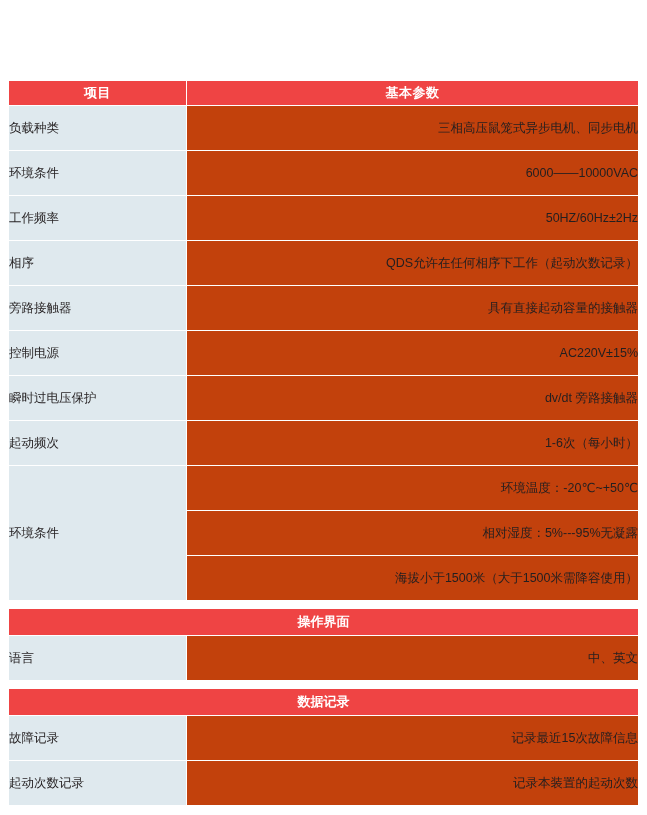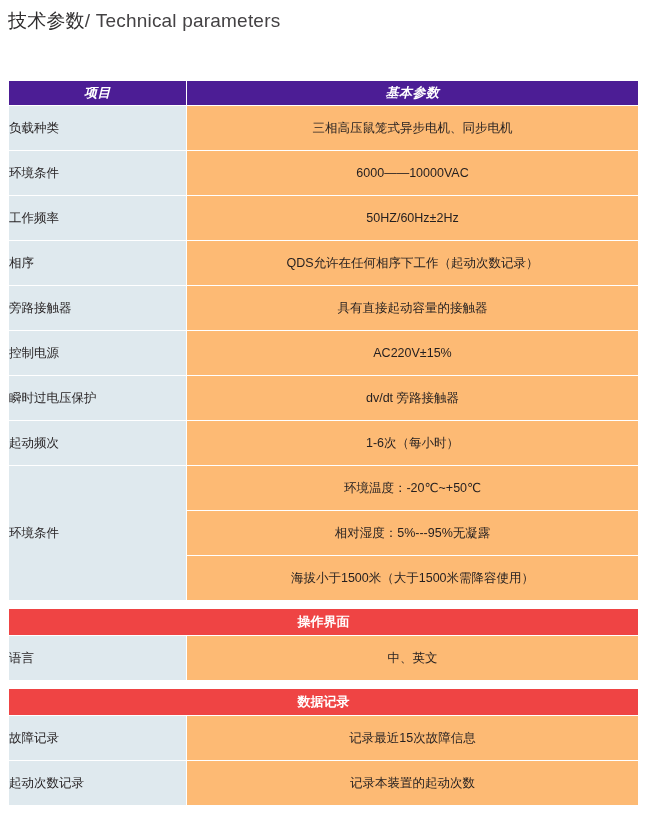--- a/index.html
+++ b/index.html
@@ -40,44 +40,43 @@
     width: 631px;
     border-collapse: collapse;
     table-layout: fixed;
   }
   .table td, .table th {
     border: 1px solid #ffffff;
     padding: 0;
     vertical-align: middle;
   }
   .hdr {
-    background: #4c1d95;
+    background: #ef4444;
     color: #ffffff;
     font-size: 13px;
     font-weight: bold;
     text-align: center;
     height: 24px;
     letter-spacing: 0.5px;
-    font-style: italic;
   }
   .col-label {
     width: 178px;
   }
   .cell-label {
     background: #dfe9ee;
     color: #231f20;
     font-size: 12.5px;
     text-align: left;
     height: 44px;
   }
   .cell-value {
-    background: #fdba74;
+    background: #c2410c;
     color: #231f20;
     font-size: 12.5px;
-    text-align: center;
+    text-align: right;
     padding-left: 14px;
     height: 44px;
   }
   .cell-value.sub {
     height: 44px;
   }
   .band {
     background: #ef4444;
     color: #ffffff;
     font-size: 13px;
@@ -89,23 +88,20 @@
     border: none;
     height: 7px;
     background: #ffffff;
   }
 </style>
 </head>
 <body>
 
 <div class="page">
 
-  <div class="page-title">
-    <span class="cn">技术参数</span><span>/ </span><span>Technical parameters</span>
-  </div>
 
   <table class="table">
     <colgroup>
       <col class="col-label">
       <col>
     </colgroup>
     <tbody>
       <tr>
         <th class="hdr">项目</th>
         <th class="hdr">基本参数</th>

